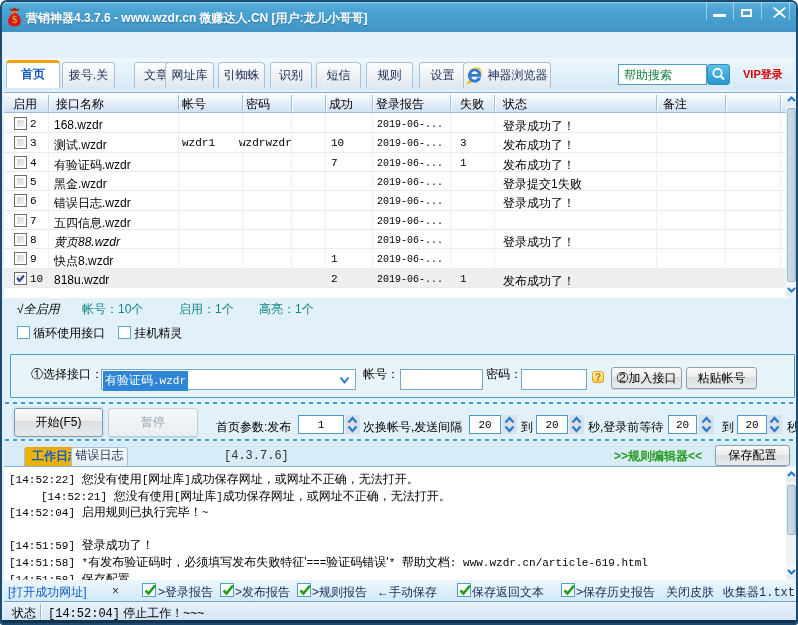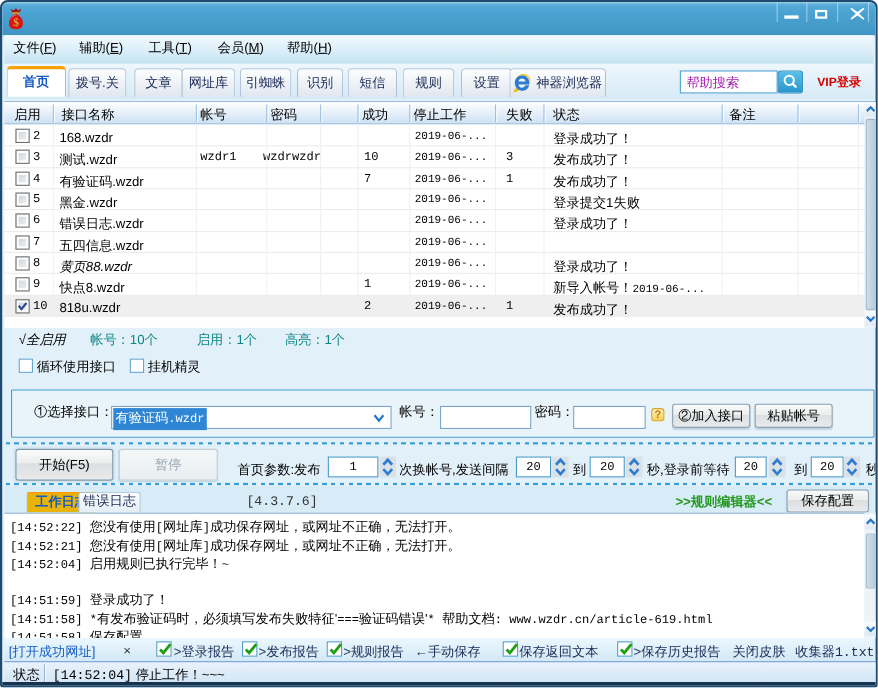--- a/index.html
+++ b/index.html
@@ -22,21 +22,21 @@
 .menuitem { position:absolute; top:3px; color:#000; }
 .menuitem u { text-decoration:underline; }
 
 
 #tabbar { position:absolute; left:2px; top:56px; width:790px; height:32px;
   background:linear-gradient(#eef7fc, #d5eaf6); }
 .tab { position:absolute; top:4px; height:26px; line-height:24px; text-align:center;
   background:linear-gradient(#fdfefe, #e9eef4 70%, #dfe7ef);
   border:1px solid #aebfd4; border-bottom:none; border-radius:4px 4px 0 0; color:#1b2a55; }
 .tab.sel { top:2px; height:28px; background:#fff; border-top:3px solid #f8a10c; color:#155bc4; font-weight:bold; line-height:23px; }
-#searchbox { position:absolute; left:614px; top:6px; width:89px; height:21px; background:#fff; border:1px solid #4e9ed2; padding:2px 0 0 5px; color:#a21caf; }
+#searchbox { position:absolute; left:614px; top:6px; width:89px; height:21px; background:#fff; border:1px solid #4e9ed2; padding:2px 0 0 5px; color:#15803d; }
 #searchbtn { position:absolute; left:703px; top:6px; width:23px; height:21px; border:1px solid #2f8ec4; border-radius:3px;
   background:linear-gradient(#5cc0e8, #2796cc); }
 #vip { position:absolute; left:739px; top:9px; color:#d40000; font-weight:bold; font-size:11px; }
 
 
 #table { position:absolute; left:2px; top:91px; width:782px; height:205px; background:#fff; }
 #thead { position:absolute; left:0; top:0; width:782px; height:20px;
   background:linear-gradient(#ffffff, #e8f1fa 45%, #cfe2f5);
   border-bottom:1px solid #9cbcda; }
 .hcell { position:absolute; top:3px; color:#000; white-space:nowrap; }
@@ -100,43 +100,37 @@
 <div id="win">
 
   <div id="titlebar">
     <svg class="abs" style="left:5px; top:5px;" width="16" height="20" viewBox="0 0 16 20">
       <path d="M4.5 4.5 L2.5 1 L5.5 2.5 L7.5 0.5 L9.5 2.5 L12.5 1 L10.5 4.5 Z" fill="#a80f0f"></path>
       <path d="M4.6 3.8 L10.4 3.8 L10.8 6 L4.2 6 Z" fill="#c89028"></path>
       <path d="M7.5 5.5 C3 7.5 0.8 11.5 1.2 15 C1.6 18.2 4 19.6 7.5 19.6 C11 19.6 13.4 18.2 13.8 15 C14.2 11.5 12 7.5 7.5 5.5 Z" fill="#db1414"></path>
       <path d="M7 6 C4 7.5 2.5 10.5 2.5 13 C2.8 10 4.5 7.8 8.3 6.6 Z" fill="#f26060"></path>
       <text x="7.6" y="16.2" font-size="10.5" font-weight="bold" fill="#d8a83c" text-anchor="middle" font-family="Liberation Serif, serif">$</text>
     </svg>
+    <div id="title-text">营销神器4.3.7.6 - www.wzdr.cn 微赚达人.CN [用户:龙儿小哥哥]</div>
     <div class="winbtn-sep" style="left:704px;"></div>
     <div class="winbtn-sep" style="left:731px;"></div>
     <div class="winbtn-sep" style="left:759px;"></div>
     <div class="winbtn-sep" style="left:787px;"></div>
     <div class="abs" style="left:711px; top:12px; width:13px; height:3px; background:#fff;"></div>
     <div class="abs" style="left:739px; top:7px; width:11px; height:8px; border:2px solid #fff;"></div>
     <svg class="abs" style="left:771px; top:5px;" width="13" height="11" viewBox="0 0 13 11">
       <path d="M1 0 L6.5 4 L12 0 L13 1 L8 5.5 L13 10 L12 11 L6.5 7 L1 11 L0 10 L5 5.5 L0 1 Z" fill="#fff"></path>
     </svg>
   </div>
 
-  <div id="menubar">
-    <div class="menuitem" style="left:8px;">文件(<u>F</u>)</div>
-    <div class="menuitem" style="left:68px;">辅助(<u>E</u>)</div>
-    <div class="menuitem" style="left:131px;">工具(<u>T</u>)</div>
-    <div class="menuitem" style="left:194px;">会员(<u>M</u>)</div>
-    <div class="menuitem" style="left:257px;">帮助(<u>H</u>)</div>
-  </div>
 
   <div id="tabbar">
     <div class="tab sel" style="left:2px;  width:54px;">首页</div>
     <div class="tab" style="left:58px;  width:53px;">拨号.关</div>
-    <div class="tab" style="left:118px; width:44px;">文章</div>
+    <div class="tab" style="left:130px; width:44px;">文章</div>
     <div class="tab" style="left:161px; width:49px;">网址库</div>
     <div class="tab" style="left:214px; width:47px;">引蜘蛛</div>
     <div class="tab" style="left:266px; width:42px;">识别</div>
     <div class="tab" style="left:312px; width:45px;">短信</div>
     <div class="tab" style="left:362px; width:47px;">规则</div>
     <div class="tab" style="left:415px; width:47px;">设置</div>
     <div class="tab" style="left:459px; width:88px; padding-left:21px;">神器浏览器</div>
     <svg class="abs" style="left:462px; top:9px;" width="17" height="17" viewBox="0 0 34 34">
       <path d="M6 26 C-2 34 2 38 12 30 Z" fill="#f4c018"></path>
       <path d="M17 3 C10 3 4 9 4 17 C4 25 10 31 17 31 C24 31 29 27 30 21 L23 21 C22 24 20 25.5 17 25.5 C13.5 25.5 11 23 10.8 19.5 L30.5 19.5 L30.5 16 C30.5 9 24.5 3 17 3 Z M17 8.5 C20.5 8.5 23 10.5 23.5 14 L10.9 14 C11.5 10.5 13.8 8.5 17 8.5 Z" fill="#2e7bd0"></path>
@@ -153,21 +147,21 @@
   </div>
 
   <div id="tline"></div>
   <div id="table">
     <div id="thead">
       <div class="hcell" style="left:9px;">启用</div>
       <div class="hcell" style="left:52px;">接口名称</div>
       <div class="hcell" style="left:178px;">帐号</div>
       <div class="hcell" style="left:242px;">密码</div>
       <div class="hcell" style="left:325px;">成功</div>
-      <div class="hcell" style="left:372px;">停止工作</div>
+      <div class="hcell" style="left:372px;">登录报告</div>
       <div class="hcell" style="left:456px;">失败</div>
       <div class="hcell" style="left:499px;">状态</div>
       <div class="hcell" style="left:659px;">备注</div>
       <div class="hsep" style="left:44px;"></div>
       <div class="hsep" style="left:174px;"></div>
       <div class="hsep" style="left:238px;"></div>
       <div class="hsep" style="left:287px;"></div>
       <div class="hsep" style="left:321px;"></div>
       <div class="hsep" style="left:368px;"></div>
       <div class="hsep" style="left:446px;"></div>
@@ -231,21 +225,20 @@
           <span class="cell" style="left:50px;font-style:italic;"><span class="ccjk"><span class="ccjk">黄页</span>88.wzdr</span></span>
           <span class="cell" style="left:373px; font-size:10px; top:5px;">2019-06-...</span>
           <span class="cell ccjk" style="left:499px;">登录成功了！</span>
         </div>
         <div class="row" style="top:156.31px; height:19.33px;">
           <span class="rowcb" style="top:3px;"></span>
           <span class="cell" style="left:26px;">9</span>
           <span class="cell" style="left:50px;"><span class="ccjk"><span class="ccjk">快点</span>8.wzdr</span></span>
           <span class="cell" style="left:327px;">1</span>
           <span class="cell" style="left:373px; font-size:10px; top:5px;">2019-06-...</span>
-          <span class="cell ccjk" style="left:499px;">新导入帐号！<span class="mono" style="font-size:10px">2019-06-...</span></span>
         </div>
         <div class="row sel" style="top:175.64px; height:19.33px;">
           <span class="rowcb" style="top:3px;">
             <svg width="11" height="11" viewBox="0 0 11 11" style="position:absolute;left:0;top:0">
               <path d="M2 5 L4.5 8 L9 2.5" fill="none" stroke="#2a4a8a" stroke-width="2"></path>
             </svg>
           </span>
           <span class="cell" style="left:26px;">10</span>
           <span class="cell" style="left:50px;"><span class="ccjk">818u.wzdr</span></span>
           <span class="cell" style="left:327px;">2</span>
@@ -344,21 +337,21 @@
   <div id="logtabs">
     <div class="ltab" id="ltab1">工作日志</div>
     <div class="ltab" id="ltab2">错误日志</div>
     <div class="abs mono" style="left:220px; top:7px; color:#333;">[4.3.7.6]</div>
     <div class="abs" style="left:610px; top:6px; color:#23991f; font-weight:bold;">&gt;&gt;规则编辑器&lt;&lt;</div>
     <div class="btn" style="left:711px; top:3px; width:75px; height:21px; line-height:19px;">保存配置</div>
   </div>
 
   <div id="logarea">
       <div class="logline" style="top:4px;">[14:52:22] <span class="cjk">您没有使用</span>[<span class="cjk">网址库</span>]<span class="cjk">成功保存网址，或网址不正确，无法打开。</span></div>
-      <div class="logline" style="top:20.6px;">[14:52:21] <span class="cjk">您没有使用</span>[<span class="cjk">网址库</span>]<span class="cjk">成功保存网址，或网址不正确，无法打开。</span></div>
+      <div class="logline" style="top:20.6px;margin-left:32px;">[14:52:21] <span class="cjk">您没有使用</span>[<span class="cjk">网址库</span>]<span class="cjk">成功保存网址，或网址不正确，无法打开。</span></div>
       <div class="logline" style="top:37.2px;">[14:52:04] <span class="cjk">启用规则已执行完毕！</span>~</div>
       <div class="logline" style="top:70.4px;">[14:51:59] <span class="cjk">登录成功了！</span></div>
       <div class="logline" style="top:87px;">[14:51:58] *<span class="cjk">有发布验证码时，必须填写发布失败特征'</span>===<span class="cjk">验证码错误'</span>* <span class="cjk">帮助文档</span>: www.wzdr.cn/article-619.html</div>
       <div class="logline" style="top:103.60000000000001px;">[14:51:58] <span class="cjk">保存配置</span></div>
     </div>
   <div id="lscroll">
     <div class="sbtn" style="top:2px;"><svg width="11" height="13" viewBox="0 0 11 13">
           <path d="M2 8 L5.5 4.5 L9 8" fill="none" stroke="#2277cc" stroke-width="2"></path>
         </svg></div>
     <div class="sthumb" style="top:19px; height:50px;"></div>

